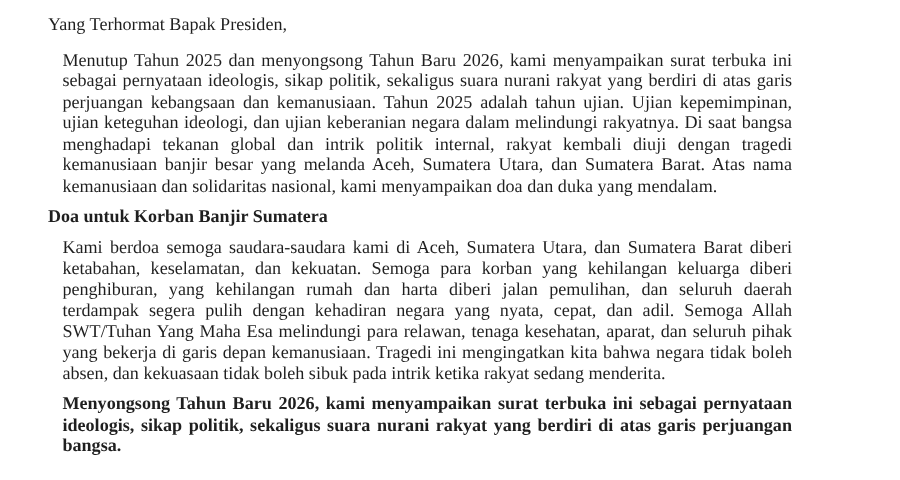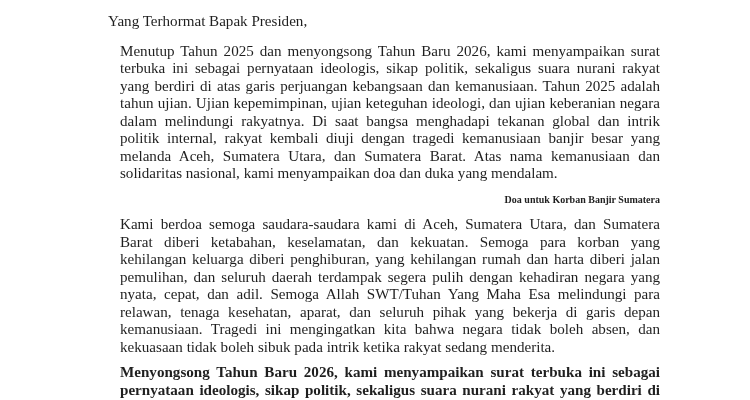--- a/index.html
+++ b/index.html
@@ -9,43 +9,43 @@
   }
   body {
     width: 750px;
     height: 400px;
     overflow: hidden;
   }
   .page {
     box-sizing: border-box;
     width: 750px;
     height: 400px;
-    padding: 13px 90px 0 108px;
+    padding: 13px 90px 0 40px;
     background: #ffffff;
     font-family: "Liberation Serif", "DejaVu Serif", serif;
     font-size: 15.1px;
     line-height: 17.5px;
     color: #1f1f1f;
     overflow: hidden;
   }
   .salutation {
     margin: 0 0 12px 0;
     text-align: left;
   }
   .body-para {
     margin: 0 0 8px 12px;
     text-align: justify;
     text-justify: inter-word;
   }
   .section-heading {
     margin: 0 0 8px 0;
-    font-size: 10px;
+    font-size: 15px;
     line-height: 17.5px;
     font-weight: bold;
-    text-align: right;
+    text-align: left;
   }
   .bold {
     font-weight: bold;
   }
 </style>
 </head>
 <body>
 
 <div class="page">
   <p class="salutation">Yang Terhormat Bapak Presiden,</p>

